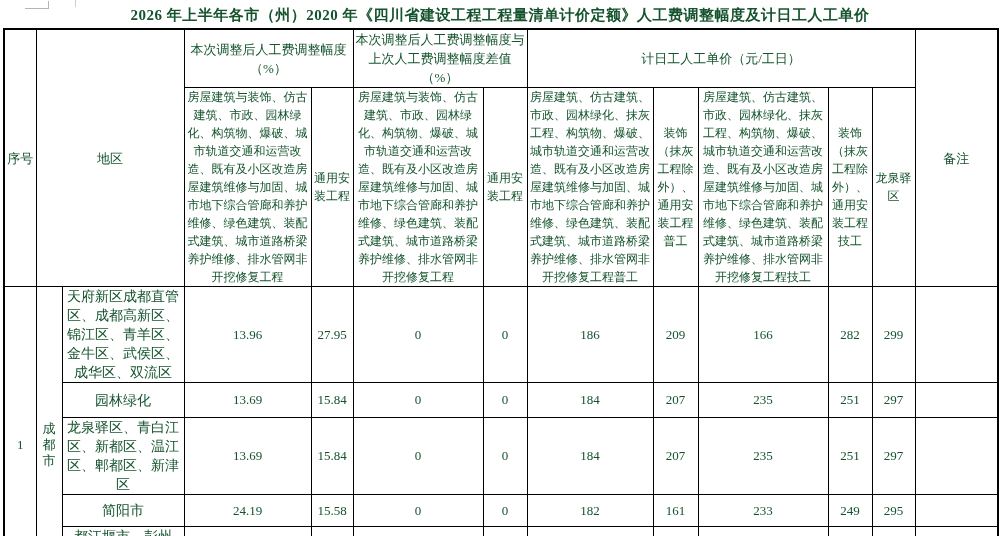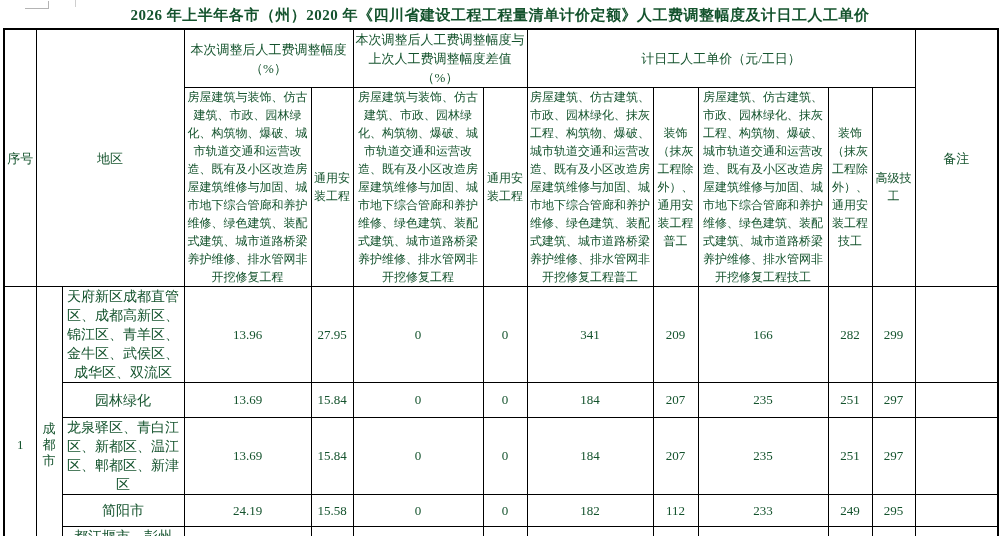--- a/index.html
+++ b/index.html
@@ -83,32 +83,32 @@
 
     <tr style="height:195px">
       <td class="small">房屋建筑与装饰、仿古建筑、市政、园林绿化、构筑物、爆破、城市轨道交通和运营改造、既有及小区改造房屋建筑维修与加固、城市地下综合管廊和养护维修、绿色建筑、装配式建筑、城市道路桥梁养护维修、排水管网非开挖修复工程</td>
       <td class="small">通用安装工程</td>
       <td class="small">房屋建筑与装饰、仿古建筑、市政、园林绿化、构筑物、爆破、城市轨道交通和运营改造、既有及小区改造房屋建筑维修与加固、城市地下综合管廊和养护维修、绿色建筑、装配式建筑、城市道路桥梁养护维修、排水管网非开挖修复工程</td>
       <td class="small">通用安装工程</td>
       <td class="small">房屋建筑、仿古建筑、市政、园林绿化、抹灰工程、构筑物、爆破、城市轨道交通和运营改造、既有及小区改造房屋建筑维修与加固、城市地下综合管廊和养护维修、绿色建筑、装配式建筑、城市道路桥梁养护维修、排水管网非开挖修复工程普工</td>
       <td class="small">装饰（抹灰工程除外）、通用安装工程普工</td>
       <td class="small">房屋建筑、仿古建筑、市政、园林绿化、抹灰工程、构筑物、爆破、城市轨道交通和运营改造、既有及小区改造房屋建筑维修与加固、城市地下综合管廊和养护维修、绿色建筑、装配式建筑、城市道路桥梁养护维修、排水管网非开挖修复工程技工</td>
       <td class="small">装饰（抹灰工程除外）、通用安装工程技工</td>
-      <td class="small">高级技工</td>
+      <td class="small">龙泉驿区</td>
     </tr>
 
     <tr style="height:79px">
       <td rowspan="5" class="num">1</td>
       <td rowspan="5" class="citycell">成都市</td>
       <td class="district">天府新区成都直管区、成都高新区、锦江区、青羊区、金牛区、武侯区、成华区、双流区</td>
       <td class="num">13.96</td>
       <td class="num">27.95</td>
       <td class="num">0</td>
       <td class="num">0</td>
-      <td class="num">341</td>
+      <td class="num">186</td>
       <td class="num">209</td>
       <td class="num">166</td>
       <td class="num">282</td>
       <td class="num">299</td>
       <td class="num"></td>
     </tr>
 
     <tr style="height:35px">
       <td class="district">园林绿化</td>
       <td class="num">13.69</td>
@@ -137,21 +137,21 @@
       <td class="num"></td>
     </tr>
 
     <tr style="height:32px">
       <td class="district">简阳市</td>
       <td class="num">24.19</td>
       <td class="num">15.58</td>
       <td class="num">0</td>
       <td class="num">0</td>
       <td class="num">182</td>
-      <td class="num">112</td>
+      <td class="num">161</td>
       <td class="num">233</td>
       <td class="num">249</td>
       <td class="num">295</td>
       <td class="num"></td>
     </tr>
 
     <tr style="height:62px">
       <td class="district">都江堰市、彭州市、邛崃市、崇州市、金堂县、大邑县、蒲江县</td>
       <td class="num">13.30</td>
       <td class="num">15.45</td>

